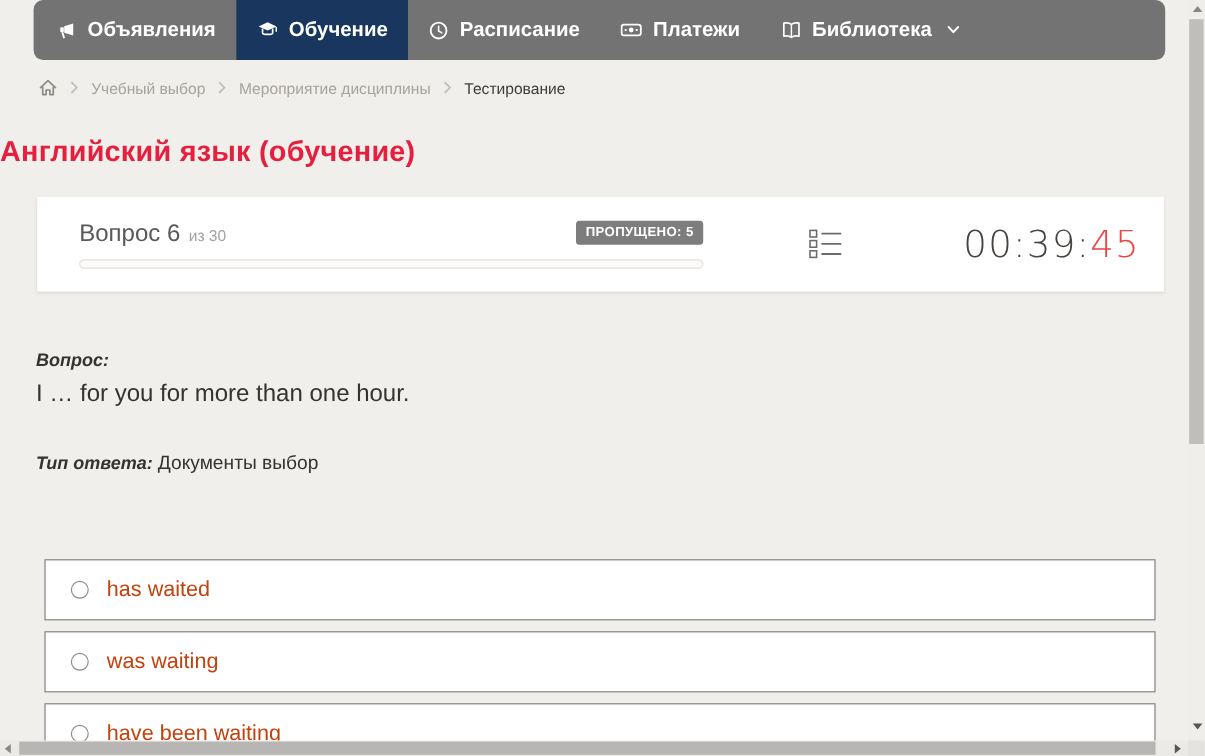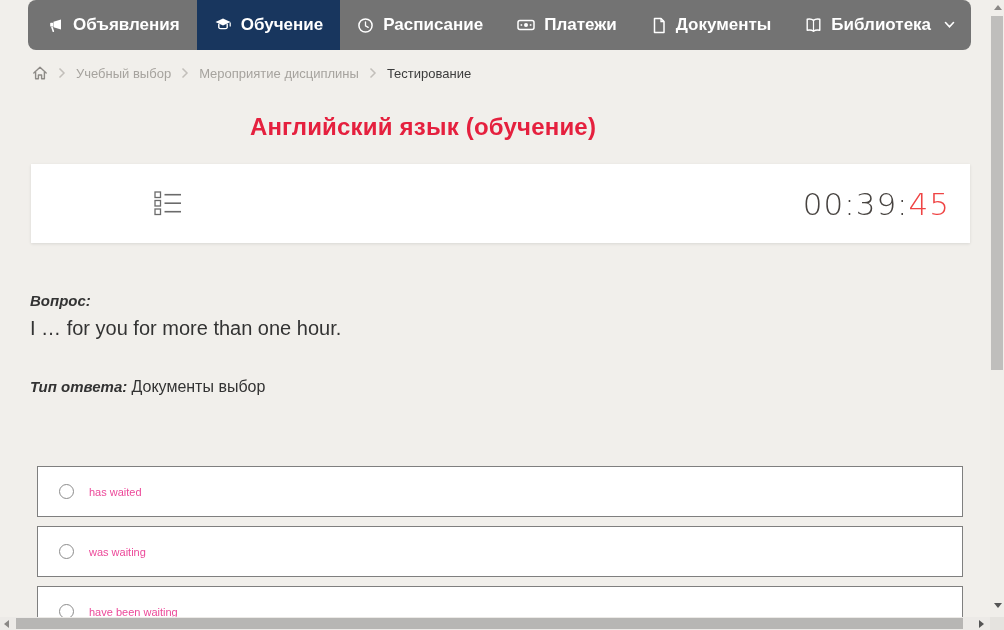--- a/index.html
+++ b/index.html
@@ -29,21 +29,21 @@
     position:absolute; left:32px; top:63px; height:20px;
     display:flex; align-items:center; gap:10px; font-size:13px;
   }
   .crumb { color:#a6a39e; cursor:pointer; }
   .crumb.current { color:#3c3c3c; }
   .crumb-sep { display:flex; align-items:center; }
   .home-ico { cursor:pointer; display:flex; align-items:center; }
   
   .page-title {
     position:absolute; left:0; top:113px; width:846px;
-    text-align:center; font-size:24px; font-weight:bold; color:#e5203e;
+    font-size:24px; font-weight:bold; color:#e5203e;
     letter-spacing:.2px;
   }
   
   .panel {
     position:absolute; left:31px; top:164px; width:939px; height:79px;
     background:#fff; box-shadow:0 1px 3px rgba(0,0,0,.10);
     display:flex; align-items:center; padding:0 20px 0 35px;
   }
   .panel-left { width:520px; }
   .q-row { display:flex; align-items:flex-start; }
@@ -79,21 +79,21 @@
   
   .options { position:absolute; left:37px; top:466px; width:926px; }
   .option {
     background:#fff; border:1px solid #7f7f7f; height:51px;
     display:flex; align-items:center; margin-bottom:9px; cursor:pointer;
   }
   .radio {
     width:15px; height:15px; border:1px solid #8c8c8c; border-radius:50%;
     background:#fff; margin:0 15px 0 21px; flex:0 0 auto;
   }
-  .option-label { font-size:11px; color:#ec4899; }
+  .option-label { font-size:18px; color:#c2410c; }
   
   .vsb { position:absolute; right:0; top:0; width:14px; height:617px; background:#f0eeea; }
   .vsb-thumb { position:absolute; left:1px; top:16px; width:12px; height:354px; background:#bfbebc; }
   .hsb { position:absolute; left:0; top:617px; width:990px; height:13px; background:#eceae7; }
   .hsb-thumb { position:absolute; left:16px; top:1px; width:947px; height:11px; background:#b7b6b4; }
   .sb-corner { position:absolute; right:0; top:617px; width:14px; height:13px; background:#e5e3df; }
   .tri { width:0; height:0; position:absolute; }
   .tri-up    { left:4px; top:5px;  border-left:4px solid transparent; border-right:4px solid transparent; border-bottom:5px solid #8a8886; }
   .tri-down  { left:4px; top:603px; border-left:4px solid transparent; border-right:4px solid transparent; border-top:5px solid #555; }
   .tri-left  { left:4px; top:3px;  border-top:4px solid transparent; border-bottom:4px solid transparent; border-right:5px solid #8a8886; }
@@ -138,29 +138,20 @@
           <rect x="1" y="3.5" width="16" height="9" rx="2" stroke="#fff" stroke-width="1.5" fill="none"></rect>
           <circle cx="9" cy="8" r="2" fill="#fff"></circle>
           <rect x="3.6" y="7.2" width="1.6" height="1.6" fill="#fff"></rect>
           <rect x="12.8" y="7.2" width="1.6" height="1.6" fill="#fff"></rect>
         </svg>
       </span>
     <span>Платежи</span>
   </div>
   <div class="nav-item">
     <span>
-        <svg width="16" height="17" viewBox="0 0 16 17">
-          <path d="M3.5 1.5 h6.5 l3 3 v11 h-9.5 z" stroke="#fff" stroke-width="1.5" fill="none" stroke-linejoin="round"></path>
-          <path d="M10 1.5 v3 h3" stroke="#fff" stroke-width="1.3" fill="none"></path>
-        </svg>
-      </span>
-    <span>Документы</span>
-  </div>
-  <div class="nav-item">
-    <span>
         <svg width="17" height="16" viewBox="0 0 17 16">
           <path d="M8.5 3.4 C7 2.1 4.6 1.8 2.2 2.3 V13.2 C4.6 12.7 7 13 8.5 14.2 C10 13 12.4 12.7 14.8 13.2 V2.3 C12.4 1.8 10 2.1 8.5 3.4 Z" stroke="#fff" stroke-width="1.4" fill="none" stroke-linejoin="round"></path>
           <path d="M8.5 3.4 V14.2" stroke="#fff" stroke-width="1.2"></path>
         </svg>
       </span>
     <span>Библиотека</span>
     <span class="chev">
         <svg width="11" height="8" viewBox="0 0 11 8">
           <path d="M1.5 1.5 L5.5 5.8 L9.5 1.5" stroke="#fff" stroke-width="1.6" fill="none" stroke-linecap="round"></path>
         </svg>
@@ -191,20 +182,30 @@
       <svg width="8" height="12" viewBox="0 0 8 12">
         <path d="M1.5 1.5 L6 6 L1.5 10.5" stroke="#c2bfba" stroke-width="1.5" fill="none"></path>
       </svg>
     </span>
   <span class="crumb current">Тестирование</span>
 </div>
 
 <h1 class="page-title">Английский язык (обучение)</h1>
 
 <div class="panel">
+  <div class="panel-left">
+    <div class="q-row">
+      <span class="q-num">Вопрос 6</span>
+      <span class="q-of">из 30</span>
+      <span class="badge">ПРОПУЩЕНО: 5</span>
+    </div>
+    <div class="progress">
+        <div class="progress-fill" style="width: 0%;"></div>
+      </div>
+  </div>
   <div class="list-btn">
     <svg width="28" height="27" viewBox="0 0 28 27">
       <rect x="1" y="2" width="5.5" height="5.5" stroke="#6b6b6b" stroke-width="1.3" fill="none"></rect>
       <rect x="1" y="10.5" width="5.5" height="5.5" stroke="#6b6b6b" stroke-width="1.3" fill="none"></rect>
       <rect x="1" y="19" width="5.5" height="5.5" stroke="#6b6b6b" stroke-width="1.3" fill="none"></rect>
       <line x1="10.5" y1="4.7" x2="27" y2="4.7" stroke="#6b6b6b" stroke-width="1.6"></line>
       <line x1="10.5" y1="13.2" x2="27" y2="13.2" stroke="#6b6b6b" stroke-width="1.6"></line>
       <line x1="10.5" y1="21.7" x2="27" y2="21.7" stroke="#6b6b6b" stroke-width="1.6"></line>
     </svg>
   </div>

